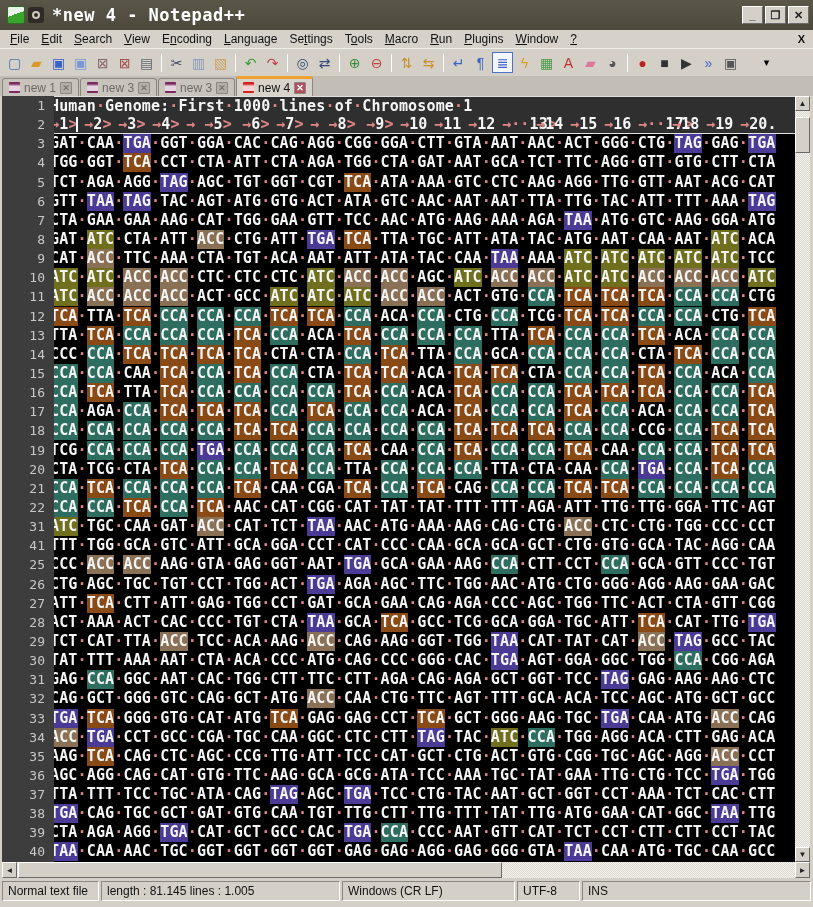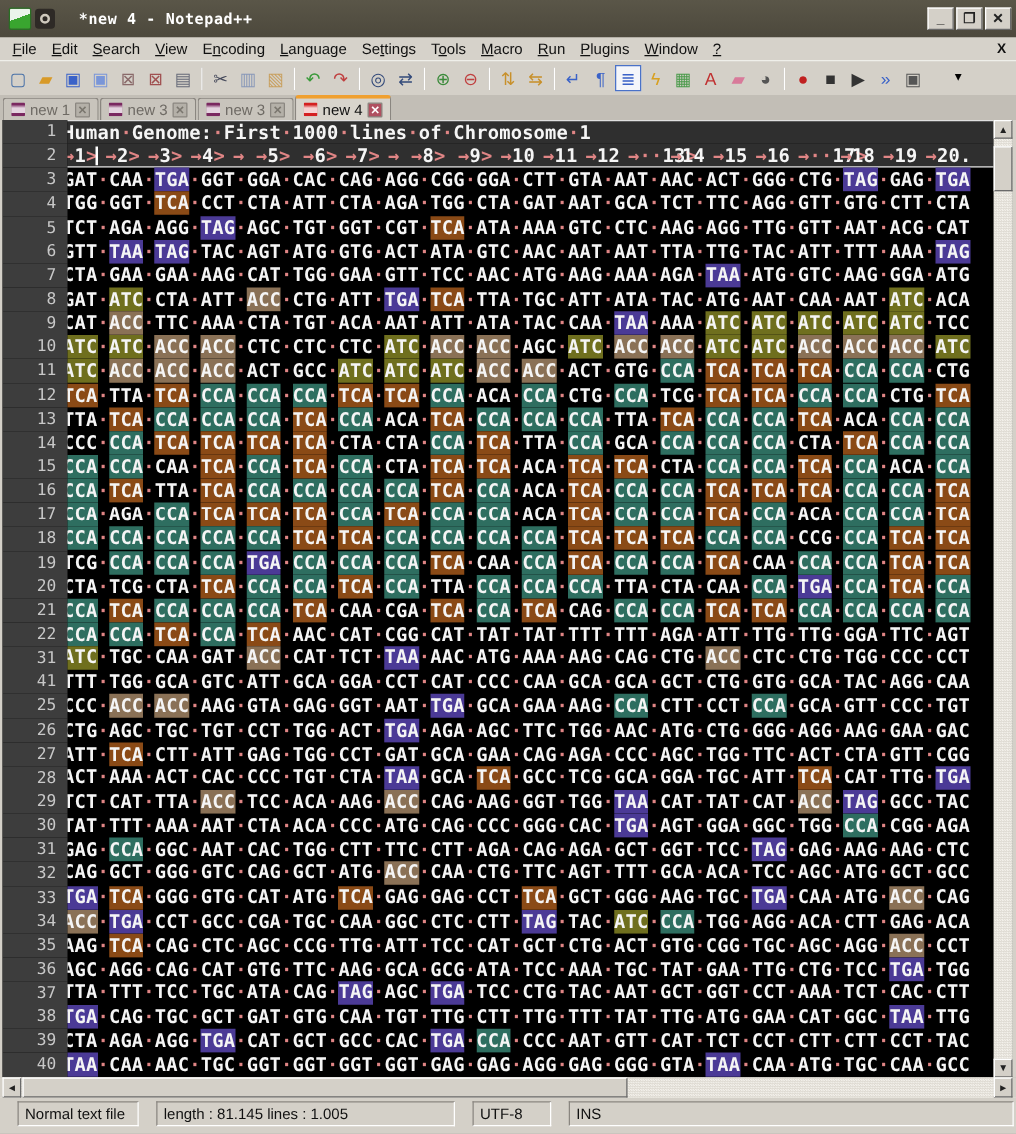--- a/index.html
+++ b/index.html
@@ -5,21 +5,21 @@
   * { margin:0; padding:0; box-sizing:border-box; }
   html,body { width:813px; height:907px; overflow:hidden; }
   body { font-family:"Liberation Sans", sans-serif; background:#d4d0c8; }
   .window { width:813px; height:907px; display:flex; flex-direction:column; background:#d4d0c8; border-bottom:3px solid #d4d0c8; }
 
   
   .titlebar { height:30px; background:linear-gradient(#5a5648,#4c483c); display:flex; align-items:center; padding:0 4px; flex:0 0 auto; }
   .app-icon { width:18px; height:18px; margin:0 3px; background:linear-gradient(160deg,#eaf4ea 45%,#39a52f 45%); border:1px solid #2a6e24; border-radius:2px; }
   .doc-icon { width:16px; height:16px; margin-right:8px; background:#2e2a26; border-radius:3px; display:flex; align-items:center; justify-content:center; }
   .doc-icon span { width:8px; height:8px; border:2px solid #cfc9bd; border-radius:50%; display:block; }
-  .title-text { color:#ffffff; font-size:12px; font-weight:bold; letter-spacing:.5px; font-family:"DejaVu Sans Mono", monospace;margin-left:11px; }
+  .title-text { color:#ffffff; font-size:17px; font-weight:bold; letter-spacing:.5px; font-family:"DejaVu Sans Mono", monospace; }
   .win-buttons { margin-left:auto; display:flex; gap:2px; }
   .win-btn { width:21px; height:18px; background:#d4d0c8; border:1px solid; border-color:#fff #6a6a6a #6a6a6a #fff; font-size:11px; font-weight:bold; color:#222; display:flex; align-items:center; justify-content:center; line-height:1; }
 
   
   .menubar { height:18px; background:#d6d2ca; display:flex; align-items:center; padding-left:4px; font-size:12px; color:#111; flex:0 0 auto; }
   .menu-item { padding:1px 6px; white-space:nowrap; }
   .menu-item u { text-decoration:underline; }
   .menu-close { margin-left:auto; margin-right:8px; font-weight:bold; font-size:11px; }
 
   
@@ -58,21 +58,21 @@
   .sb-btn { width:15px; height:15px; background:#d4d0c8; border:1px solid; border-color:#fff #6a6a6a #6a6a6a #fff; font-size:8px; color:#222; display:flex; align-items:center; justify-content:center; flex:0 0 auto; }
   .v-thumb { position:absolute; top:21px; left:0; width:15px; height:36px; background:#d4d0c8; border:1px solid; border-color:#fff #6a6a6a #6a6a6a #fff; }
   .vs-spacer { flex:1; }
   .hscroll-row { flex:0 0 16px; display:flex; background:#ece9e2; background-image:repeating-conic-gradient(#f4f2ec 0 25%, #dcd8d0 0 50%); background-size:2px 2px; border-left:2px solid #d4d0c8; border-right:3px solid #d4d0c8; position:relative; }
   .sb-btn.h { height:16px; }
   .h-thumb { position:absolute; left:16px; top:0; width:484px; height:16px; background:#d4d0c8; border:1px solid; border-color:#fff #6a6a6a #6a6a6a #fff; }
   .h-spacer { flex:1; }
 
   
   .statusbar { flex:0 0 26px; background:#d4d0c8; display:flex; align-items:center; gap:2px; padding:2px 2px 3px 2px; font-size:12px; color:#111; }
-  .seg { height:20px; border:1px solid; border-color:#8a8680 #fff #fff #8a8680; padding:2px 5px; white-space:nowrap; overflow:hidden;margin-left:12px; }
+  .seg { height:20px; border:1px solid; border-color:#8a8680 #fff #fff #8a8680; padding:2px 5px; white-space:nowrap; overflow:hidden; }
   .seg1 { flex:0 0 97px; }
   .seg2 { flex:0 0 239px; }
   .seg3 { flex:0 0 188px; }
   .seg4 { flex:0 0 173px; }
   .seg5 { flex:0 0 63px; }
   .seg6 { flex:1; }
 </style>
 </head>
 <body>
 
@@ -347,17 +347,18 @@
   <div class="hscroll-row">
     <div class="sb-btn h">◄</div>
     <div class="h-thumb"></div>
     <div class="h-spacer"></div>
     <div class="sb-btn h">►</div>
   </div>
 
   <div class="statusbar">
     <div class="seg seg1">Normal text file</div>
     <div class="seg seg2">length : 81.145   lines : 1.005</div>
+    <div class="seg seg4">Windows (CR LF)</div>
     <div class="seg seg5">UTF-8</div>
     <div class="seg seg6">INS</div>
   </div>
 
 </div>
 
 </body></html>

